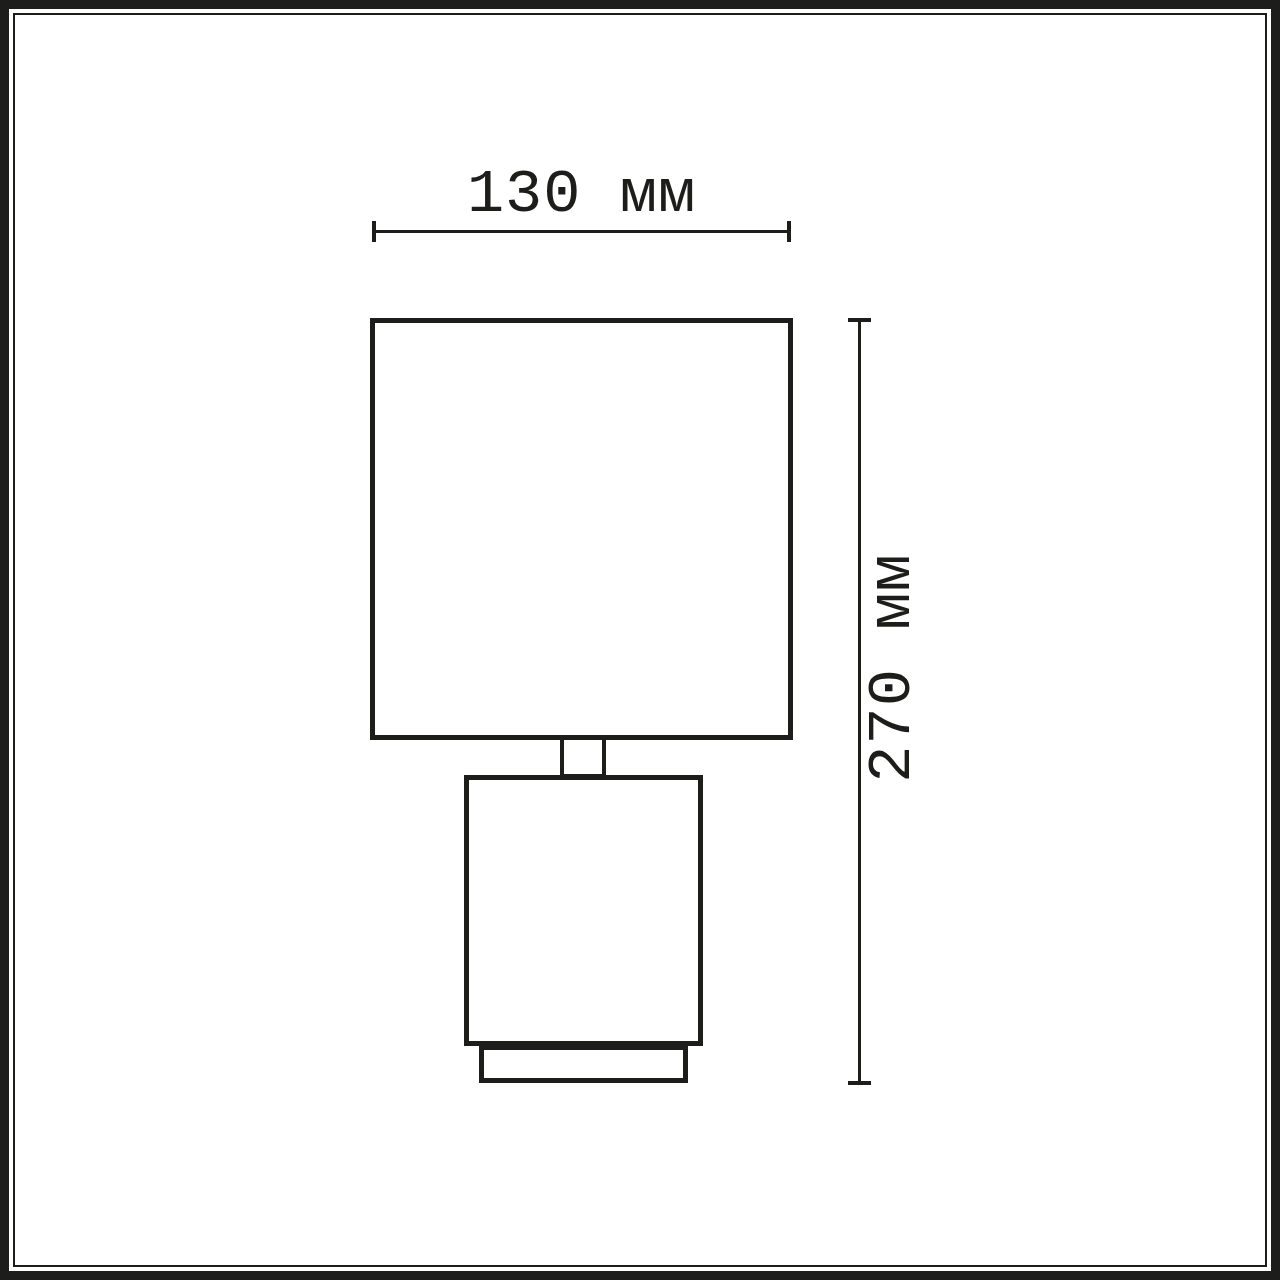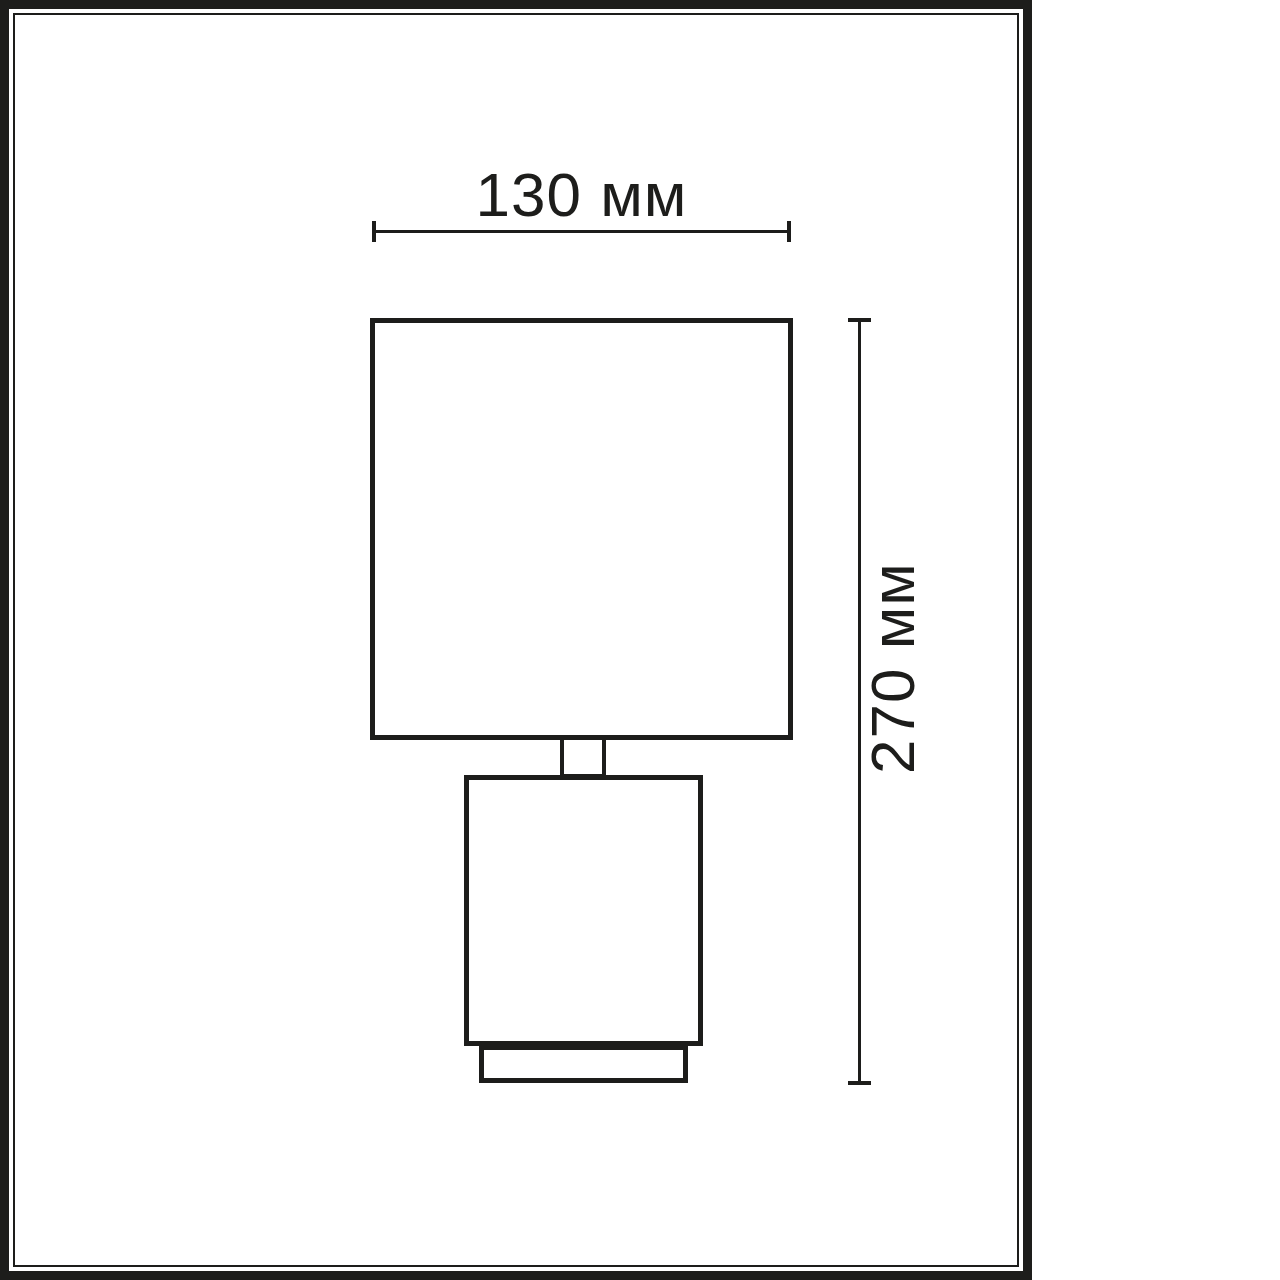--- a/index.html
+++ b/index.html
@@ -10,23 +10,24 @@
     margin:0;
     padding:0;
     width:1280px;
     height:1280px;
     background:var(--bg);
     font-family:"Liberation Sans", sans-serif;
     overflow:hidden;
   }
   .stage{
     position:relative;
-    width:1032px;
+    width:1280px;
     height:1280px;
     background:var(--bg);
+    font-family:Liberation Mono, monospace;
   }
   
   .frame-outer{
     position:absolute;
     inset:0;
     border:9px solid var(--ink);
     box-sizing:border-box;
   }
   .frame-inner{
     position:absolute;

